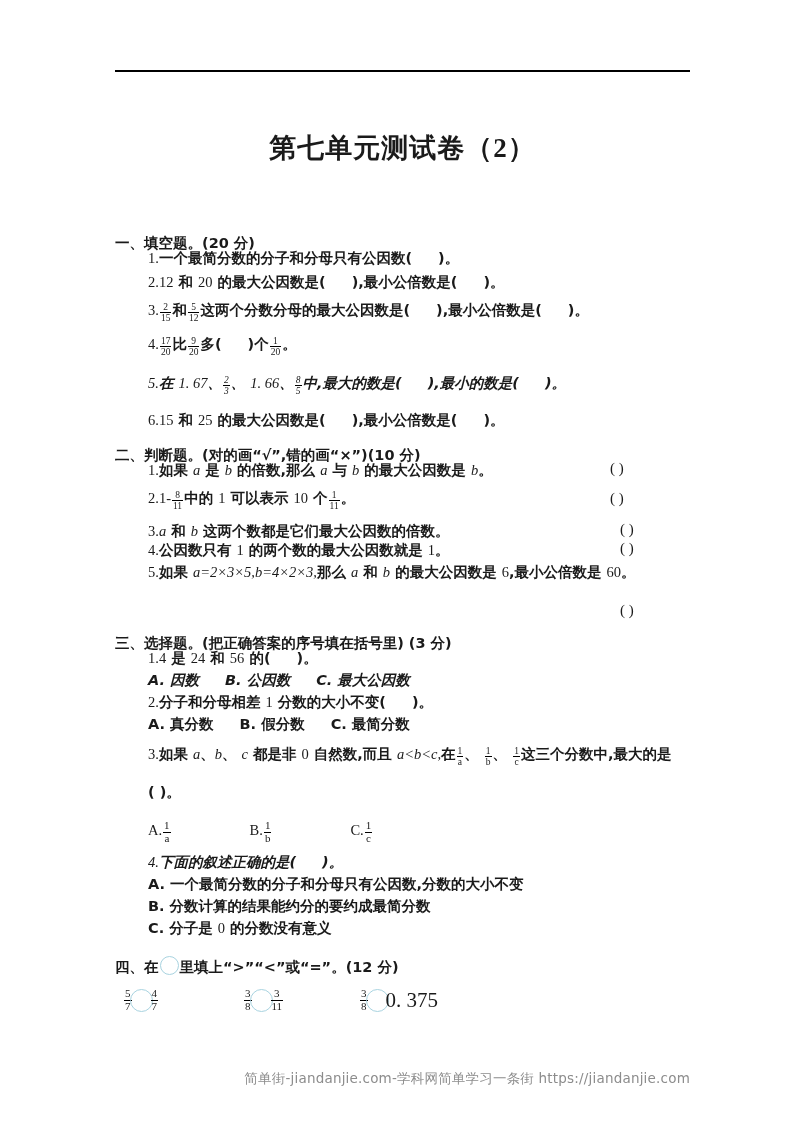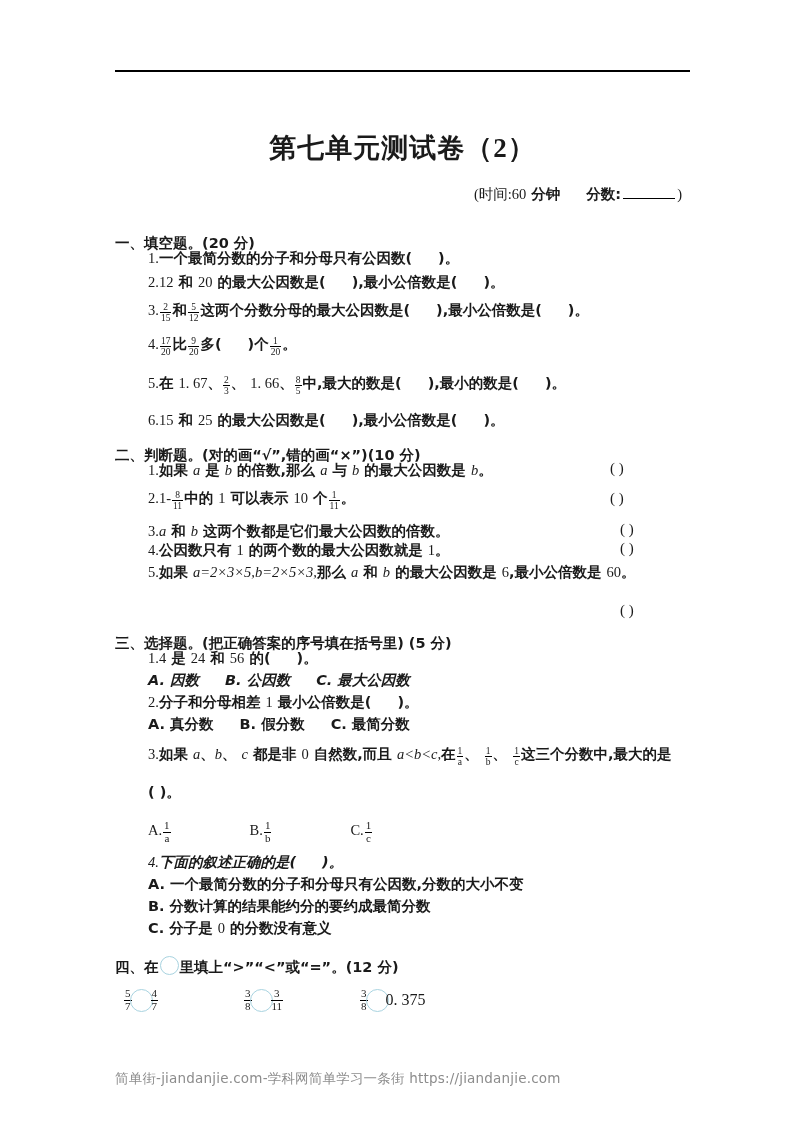--- a/index.html
+++ b/index.html
@@ -166,49 +166,46 @@
     display: inline-block;
     width: 17px;
     height: 17px;
     border: 1.4px solid #a8d3e0;
     border-radius: 50%;
     vertical-align: -3px;
     margin: 0 1px;
   }
   .dec {
     font-family: "Liberation Serif", "DejaVu Serif", serif;
-    font-size: 16px;
+    font-size: 21px;
     text-align: center;
   }
 
   
   .footer {
     position: absolute;
     left: 115px;
     top: 1068px;
     width: 575px;
-    text-align: left;
+    text-align: right;
     font-size: 13.5px;
     color: #8c8c8c;
     font-family: "DejaVu Sans", "Liberation Sans", sans-serif;
     letter-spacing: 0.2px;
   }
 </style>
 </head>
 <body>
 
 <div class="page">
 
   <div class="top-rule"></div>
 
   <div class="title">第七单元测试卷（2）</div>
 
-  <div class="subtitle">
-    <span class="paren">(时间:</span><span class="num">60</span><span> 分钟</span><span class="gap"></span><span>分数:</span><span class="blank-line"></span><span class="paren">)</span>
-  </div>
 
   <div class="content">
 
     <div class="row sec-head" style="top:224px;">一、填空题。(20 分)</div>
 
     <div class="row q" style="top:246px;">
       <span class="num">1.</span><span>一个最简分数的分子和分母只有公因数(</span><span class="gap"></span><span>)。</span>
     </div>
 
     <div class="row q" style="top:270px;">
@@ -216,21 +213,21 @@
     </div>
 
     <div class="row q" style="top:298px;">
       <span class="num">3.</span><span class="frac"><span class="n">2</span><span class="d">15</span></span><span>和</span><span class="frac"><span class="n">5</span><span class="d">12</span></span><span>这两个分数分母的最大公因数是(</span><span class="gap"></span><span>),最小公倍数是(</span><span class="gap"></span><span>)。</span>
     </div>
 
     <div class="row q" style="top:332px;">
       <span class="num">4.</span><span class="frac"><span class="n">17</span><span class="d">20</span></span><span>比</span><span class="frac"><span class="n">9</span><span class="d">20</span></span><span>多(</span><span class="gap"></span><span>)个</span><span class="frac"><span class="n">1</span><span class="d">20</span></span><span>。</span>
     </div>
 
-    <div class="row q" style="top:371px;">
+    <div class="row q" style="top:371px;font-style:italic;">
       <span class="num">5.</span><span>在 </span><span class="num">1. 67</span><span>、</span><span class="frac"><span class="n">2</span><span class="d">3</span></span><span>、 </span><span class="num">1. 66</span><span>、</span><span class="frac"><span class="n">8</span><span class="d">5</span></span><span>中,最大的数是(</span><span class="gap"></span><span>),最小的数是(</span><span class="gap"></span><span>)。</span>
     </div>
 
     <div class="row q" style="top:408px;">
       <span class="num">6.</span><span class="num">15</span><span> 和 </span><span class="num">25</span><span> 的最大公因数是(</span><span class="gap"></span><span>),最小公倍数是(</span><span class="gap"></span><span>)。</span>
     </div>
 
     <div class="row sec-head" style="top:436px;">二、判断题。(对的画“√”,错的画“×”)(10 分)</div>
 
     <div class="row q" style="top:458px;">
@@ -247,36 +244,36 @@
       <span class="num">3.</span><span class="ital">a</span><span> 和 </span><span class="ital">b</span><span> 这两个数都是它们最大公因数的倍数。</span>
     </div>
     <div class="brack" style="left:505px; top:519px;">(      )</div>
 
     <div class="row q" style="top:538px;">
       <span class="num">4.</span><span>公因数只有 </span><span class="num">1</span><span> 的两个数的最大公因数就是 </span><span class="num">1</span><span>。</span>
     </div>
     <div class="brack" style="left:505px; top:538px;">(      )</div>
 
     <div class="row q" style="top:560px;">
-      <span class="num">5.</span><span>如果 </span><span class="ital">a=2×3×5,</span><span class="ital">b=2×5×3,</span><span>那么 </span><span class="ital">a</span><span> 和 </span><span class="ital">b</span><span> 的最大公因数是 </span><span class="num">6</span><span>,最小公倍数是 </span><span class="num">60</span><span>。</span>
+      <span class="num">5.</span><span>如果 </span><span class="ital">a=2×3×5,</span><span class="ital">b=4×2×3,</span><span>那么 </span><span class="ital">a</span><span> 和 </span><span class="ital">b</span><span> 的最大公因数是 </span><span class="num">6</span><span>,最小公倍数是 </span><span class="num">60</span><span>。</span>
     </div>
     <div class="brack" style="left:505px; top:600px;">(      )</div>
 
-    <div class="row sec-head" style="top:624px;">三、选择题。(把正确答案的序号填在括号里)  (5 分)</div>
+    <div class="row sec-head" style="top:624px;">三、选择题。(把正确答案的序号填在括号里)  (3 分)</div>
 
     <div class="row q" style="top:646px;">
       <span class="num">1.</span><span class="num">4</span><span> 是 </span><span class="num">24</span><span> 和 </span><span class="num">56</span><span> 的(</span><span class="gap"></span><span>)。</span>
     </div>
 
     <div class="row q" style="top:668px;font-style:italic;">
       <span>A. 因数</span><span class="gap"></span><span>B. 公因数</span><span class="gap"></span><span>C. 最大公因数</span>
     </div>
 
     <div class="row q" style="top:690px;">
-      <span class="num">2.</span><span>分子和分母相差 </span><span class="num">1</span><span> 最小公倍数是(</span><span class="gap"></span><span>)。</span>
+      <span class="num">2.</span><span>分子和分母相差 </span><span class="num">1</span><span> 分数的大小不变(</span><span class="gap"></span><span>)。</span>
     </div>
 
     <div class="row q" style="top:712px;">
       <span>A. 真分数</span><span class="gap"></span><span>B. 假分数</span><span class="gap"></span><span>C. 最简分数</span>
     </div>
 
     <div class="row q" style="top:742px;">
       <span class="num">3.</span><span>如果 </span><span class="ital">a</span><span>、</span><span class="ital">b</span><span>、 </span><span class="ital">c</span><span> 都是非 </span><span class="num">0</span><span> 自然数,而且 </span><span class="ital">a&lt;b&lt;c,</span><span>在</span><span class="frac"><span class="n">1</span><span class="d">a</span></span><span>、 </span><span class="frac"><span class="n">1</span><span class="d">b</span></span><span>、 </span><span class="frac"><span class="n">1</span><span class="d">c</span></span><span>这三个分数中,最大的是</span>
     </div>
 

